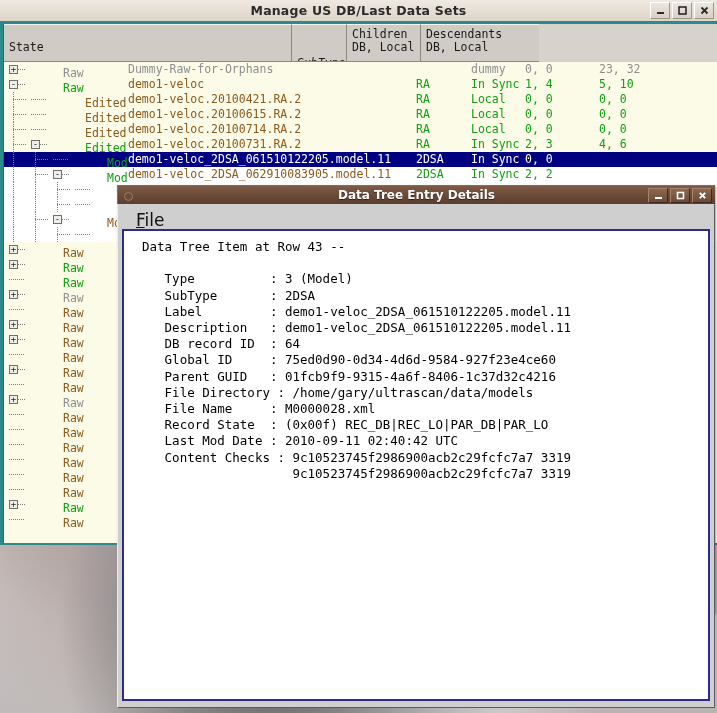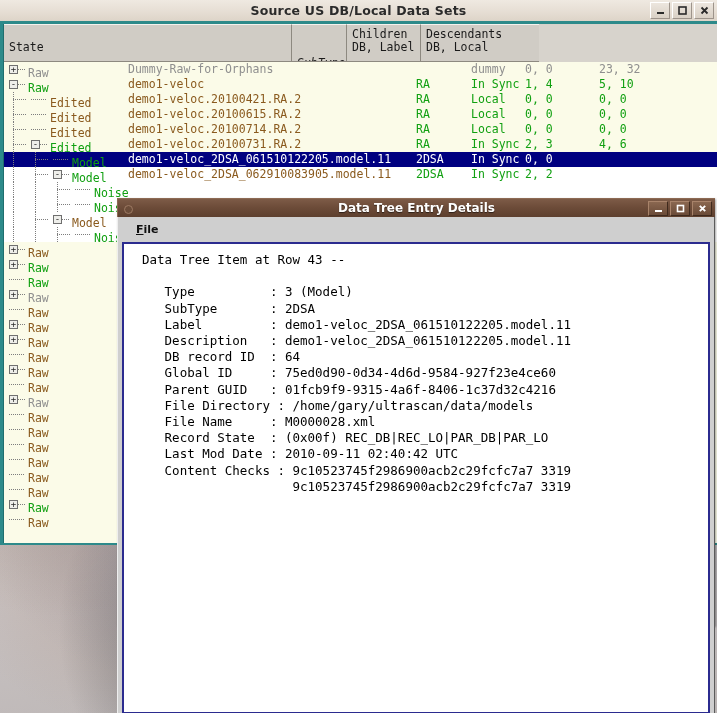--- a/index.html
+++ b/index.html
@@ -88,24 +88,24 @@
   .vline{position:absolute;top:0;width:1px;height:15px;
     background:repeating-linear-gradient(180deg,#7d7d7d 0 1px,transparent 1px 2px);}
   .hline{position:absolute;top:7px;height:1px;
     background:repeating-linear-gradient(90deg,#7d7d7d 0 1px,transparent 1px 2px);}
   .exp{
     position:absolute;top:3px;width:9px;height:9px;box-sizing:border-box;
     border:1px solid #6f6f6f;background:#eeeeea;
     font-family:"DejaVu Sans Mono",monospace;font-size:9px;line-height:7px;
     text-align:center;color:#2a2a2a;
   }
-  .lbl{position:absolute;top:4px;line-height:15px;}
-
-  
-  #dlg{position:absolute;left:117px;top:198px;width:598px;height:428px;
+  .lbl{position:absolute;top:4px;line-height:15px;margin-left:35px;}
+
+  
+  #dlg{position:absolute;left:117px;top:185px;width:598px;height:428px;
        box-shadow:1px 1px 2px rgba(0,0,0,.35);}
   .dlg-title{
     height:19px;box-sizing:border-box;position:relative;
     background:linear-gradient(180deg,#7d5b47 0%,#6d4c39 45%,#5d3f2e 100%);
     border-top:1px solid #8d6a54;border-left:1px solid #8d6a54;
   }
   .dlg-title-text{
     position:absolute;left:0;top:0;width:100%;line-height:19px;text-align:center;
     font-weight:bold;font-size:12px;color:#ffffff;
     text-shadow:0 1px 1px rgba(0,0,0,.55);
@@ -118,38 +118,38 @@
     border:1px solid #3f2a1d;border-top-color:#a8836a;border-left-color:#a8836a;
     background:linear-gradient(180deg,#8a6750,#6a4b38);
     display:flex;align-items:center;justify-content:center;color:#fff;
   }
   .dlg-body{
     box-sizing:border-box;width:598px;height:504px;background:#cfcfcf;
     border-left:1px solid #eee;border-right:1px solid #5b5b5b;border-bottom:1px solid #5b5b5b;
     padding:0;
   }
   .menubar{height:25px;box-sizing:border-box;background:#cfcfcf;padding:5px 0 0 14px;}
-  .menu-item{display:inline-block;font-size:11px;color:#101010;padding:1px 4px;font-weight:bold;}
+  .menu-item{display:inline-block;font-size:17px;color:#101010;padding:1px 4px;}
   .menu-item u{text-decoration:underline;}
   .textarea{
     margin:0 4px 4px 4px;height:472px;box-sizing:border-box;background:#ffffff;
     border:2px solid #2b2b8f;overflow:hidden;
     padding:8px 0 0 18px;
     font-family:"DejaVu Sans Mono",monospace;font-size:12.5px;line-height:16.2px;
     color:#000;white-space:pre;
   }
 </style>
 </head>
 <body>
 
 <div id="desktop"></div>
 
 <div id="mainwin">
   <div class="mw-title">
-    <div class="mw-title-text">Source US DB/Local Data Sets</div>
+    <div class="mw-title-text">Manage US DB/Last Data Sets</div>
     <div class="mw-btns">
       <div class="wbtn">
         <svg width="9" height="9" viewBox="0 0 9 9">
             <rect x="1" y="6" width="7" height="2" fill="#2a2a2a"></rect>
           </svg>
       </div>
       <div class="wbtn">
         <svg width="9" height="9" viewBox="0 0 9 9">
             <rect x="1" y="1" width="7" height="7" fill="none" stroke="#2a2a2a" stroke-width="1.6"></rect>
           </svg>
@@ -161,21 +161,21 @@
       </div>
     </div>
   </div>
 
   <div id="treewrap">
     <div id="treebox">
       <div class="hdr" id="tree-header">
           <div class="hcell c1">State</div>
           <div class="hcell c2">SubType</div>
           <div class="hcell c4">Children
-DB, Label</div>
+DB, Local</div>
           <div class="hcell c5">Descendants
 DB, Local</div>
         </div>
       <div class="rows" id="tree-rows">
           <div class="row alt"><div class="cell c0"><span class="exp" style="left: 5px;">+</span><span class="hline" style="left: 14px; width: 7px;"></span><span class="lbl t-grey" style="left: 24px;">Raw</span></div><div class="cell c1 t-grey">Dummy-Raw-for-Orphans</div><div class="cell c2 t-green"></div><div class="cell c3 t-grey">dummy</div><div class="cell c4 t-grey">0, 0</div><div class="cell c5 t-grey">23, 32</div></div>
           <div class="row alt"><div class="cell c0"><span class="exp" style="left: 5px;">-</span><span class="hline" style="left: 14px; width: 7px;"></span><span class="lbl t-green" style="left: 24px;">Raw</span></div><div class="cell c1 t-raw">demo1-veloc</div><div class="cell c2 t-green">RA</div><div class="cell c3 t-green">In Sync</div><div class="cell c4 t-green">1, 4</div><div class="cell c5 t-green">5, 10</div></div>
           <div class="row alt"><div class="cell c0"><span class="vline" style="left: 9px;"></span><span class="hline" style="left: 9px; width: 13px;"></span><span class="hline" style="left: 27px; width: 16px;"></span><span class="lbl t-raw" style="left: 46px;">Edited</span></div><div class="cell c1 t-raw">demo1-veloc.20100421.RA.2</div><div class="cell c2 t-green">RA</div><div class="cell c3 t-green">Local</div><div class="cell c4 t-green">0, 0</div><div class="cell c5 t-green">0, 0</div></div>
           <div class="row alt"><div class="cell c0"><span class="vline" style="left: 9px;"></span><span class="hline" style="left: 9px; width: 13px;"></span><span class="hline" style="left: 27px; width: 16px;"></span><span class="lbl t-raw" style="left: 46px;">Edited</span></div><div class="cell c1 t-raw">demo1-veloc.20100615.RA.2</div><div class="cell c2 t-green">RA</div><div class="cell c3 t-green">Local</div><div class="cell c4 t-green">0, 0</div><div class="cell c5 t-green">0, 0</div></div>
           <div class="row alt"><div class="cell c0"><span class="vline" style="left: 9px;"></span><span class="hline" style="left: 9px; width: 13px;"></span><span class="hline" style="left: 27px; width: 16px;"></span><span class="lbl t-raw" style="left: 46px;">Edited</span></div><div class="cell c1 t-raw">demo1-veloc.20100714.RA.2</div><div class="cell c2 t-green">RA</div><div class="cell c3 t-green">Local</div><div class="cell c4 t-green">0, 0</div><div class="cell c5 t-green">0, 0</div></div>
           <div class="row alt"><div class="cell c0"><span class="vline" style="left: 9px;"></span><span class="hline" style="left: 9px; width: 13px;"></span><span class="exp" style="left: 27px;">-</span><span class="hline" style="left: 36px; width: 7px;"></span><span class="lbl t-green" style="left: 46px;">Edited</span></div><div class="cell c1 t-raw">demo1-veloc.20100731.RA.2</div><div class="cell c2 t-green">RA</div><div class="cell c3 t-green">In Sync</div><div class="cell c4 t-green">2, 3</div><div class="cell c5 t-green">4, 6</div></div>

